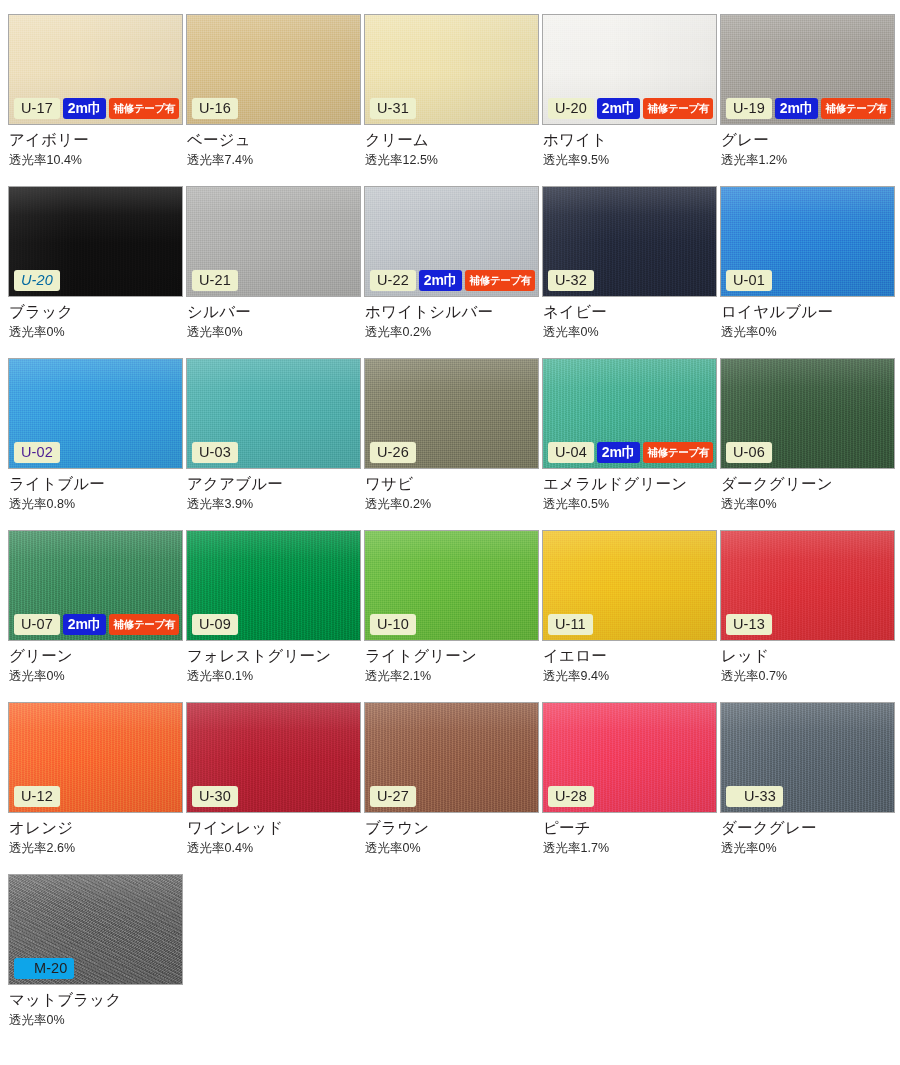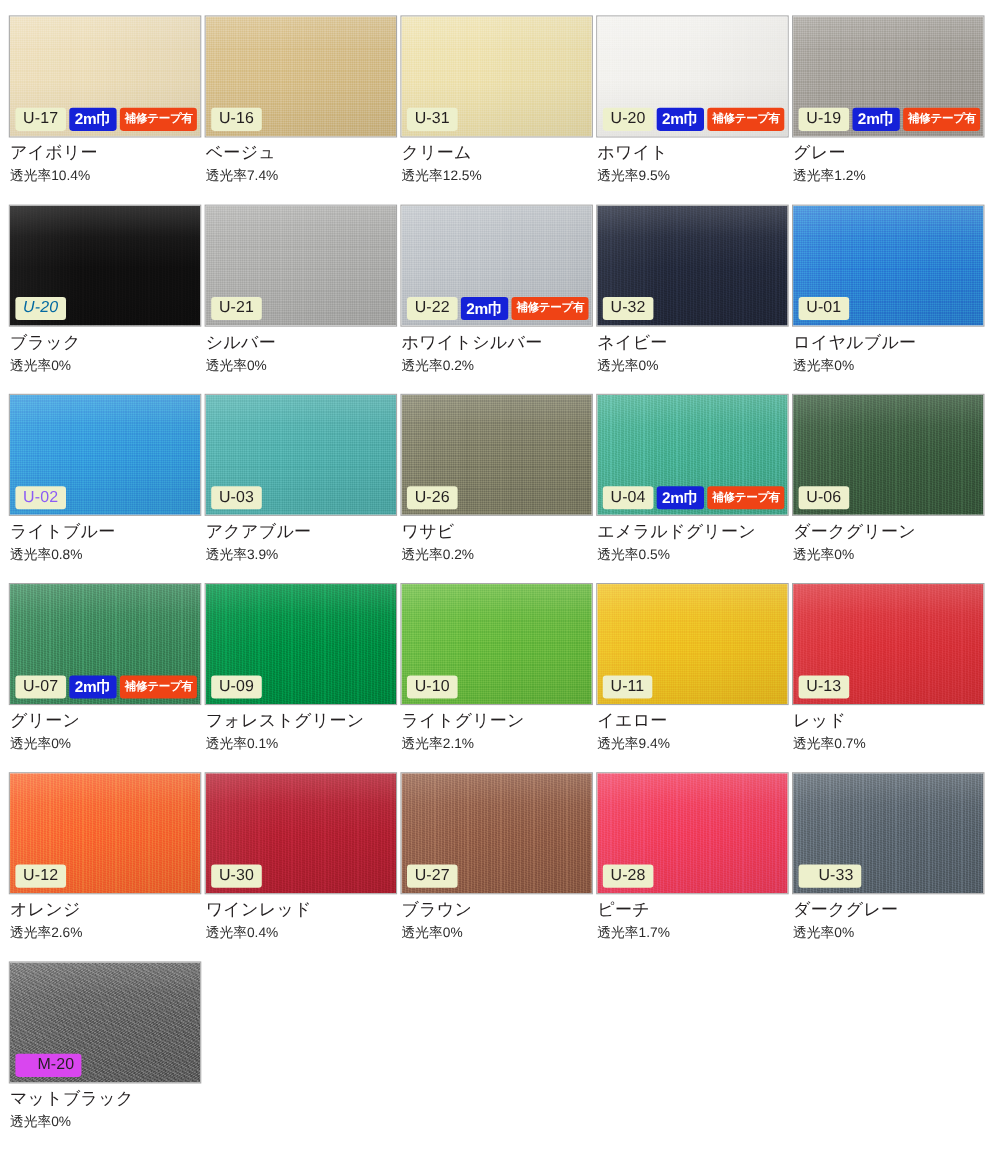--- a/index.html
+++ b/index.html
@@ -298,21 +298,21 @@
       </div>
       <div class="swatch-name">ロイヤルブルー</div>
       <div class="swatch-trans">透光率0%</div>
     </div>
     <div class="swatch-cell">
       <div class="swatch-chip">
         <div class="chip-surface" style="background: rgb(51, 153, 221);"></div>
         <div class="chip-weave"></div>
         <div class="chip-sheen"></div>
         <div class="badge-row">
-          <span class="badge badge-code" style="background: rgb(237, 240, 204); color: #8b5cf6;">U-02</span>
+          <span class="badge badge-code" style="background: rgb(237, 240, 204); color: #4c1d95;">U-02</span>
         </div>
       </div>
       <div class="swatch-name">ライトブルー</div>
       <div class="swatch-trans">透光率0.8%</div>
     </div>
     <div class="swatch-cell">
       <div class="swatch-chip">
         <div class="chip-surface" style="background: rgb(79, 174, 171);"></div>
         <div class="chip-weave"></div>
         <div class="chip-sheen"></div>
@@ -482,19 +482,19 @@
       </div>
       <div class="swatch-name">ダークグレー</div>
       <div class="swatch-trans">透光率0%</div>
     </div>
     <div class="swatch-cell">
       <div class="swatch-chip chip-matte">
         <div class="chip-surface" style="background: rgb(101, 101, 101);"></div>
         <div class="chip-weave"></div>
         <div class="chip-sheen"></div>
         <div class="badge-row">
-          <span class="badge badge-code" style="background: #d946ef; color: rgb(35, 31, 32); padding-left: 20px;">M-20</span>
+          <span class="badge badge-code" style="background: #0ea5e9; color: rgb(35, 31, 32); padding-left: 20px;">M-20</span>
         </div>
       </div>
       <div class="swatch-name">マットブラック</div>
       <div class="swatch-trans">透光率0%</div>
     </div>
   </div>
 
 </body></html>

